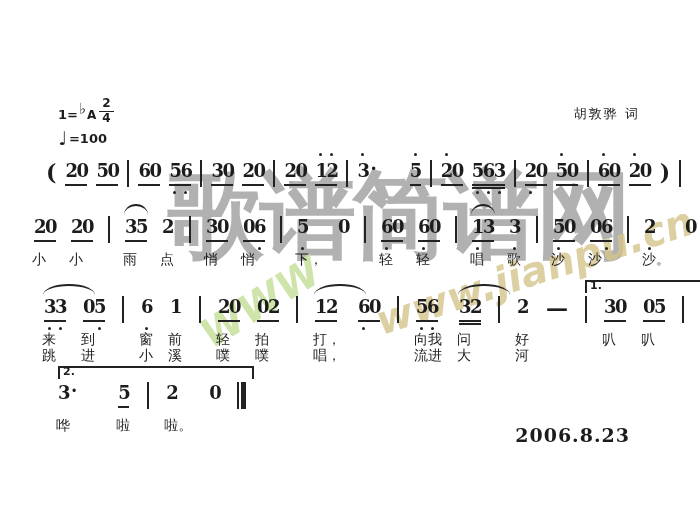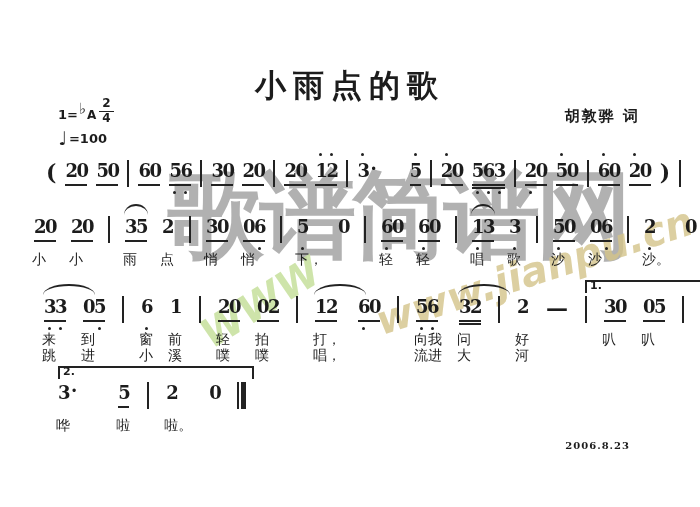--- a/index.html
+++ b/index.html
@@ -13,22 +13,22 @@
   .keyblock{position:absolute;left:58px;top:102px;font-size:13px;font-weight:bold;z-index:2;}
   .keyline{display:flex;align-items:center;height:24px;}
   .flat{font-size:15px;position:relative;top:-5px;margin:0 1px;}
   .keyletter{font-size:12px;position:relative;top:1px;}
   .frac{display:inline-flex;flex-direction:column;align-items:center;margin-left:3px;
         font-size:12px;line-height:1.1;position:relative;top:-3px;}
   .frac .num{padding:0 3px;border-bottom:1px solid #222;}
   .frac .den{padding:0 3px;}
   .tempoline{margin-top:3px;font-size:13px;display:flex;align-items:center;}
   .qnote{font-size:19px;margin-right:2px;line-height:1;}
-  .credits{position:absolute;right:60px;top:103px;font-size:15px;text-align:right;
-           line-height:1.75;font-weight:bold;z-index:2;letter-spacing:2px;}
+  .credits{position:absolute;right:60px;top:103px;font-size:13px;text-align:right;
+           line-height:1.75;font-weight:normal;z-index:2;letter-spacing:2px;}
 
   
   .wm-main{position:absolute;left:168px;top:152px;font-size:96px;font-weight:bold;
            color:#737373;opacity:.55;letter-spacing:-4px;z-index:1;
            font-family:"DejaVu Serif",serif;white-space:nowrap;text-align:center;}
   .wm-url{position:absolute;left:370px;top:300px;font-size:40px;color:#d4c48a;opacity:.8;
           transform:rotate(-18deg);transform-origin:left top;z-index:1;font-style:italic;
           font-weight:bold;white-space:nowrap;}
   .wm-www{position:absolute;left:192px;top:318px;font-size:40px;color:#c6e09c;opacity:.85;
           transform:rotate(-32deg);transform-origin:left top;z-index:1;font-style:italic;
@@ -63,33 +63,32 @@
   .vbar{display:flex;align-items:center;column-gap:2px;height:27px;}
   .thin{width:2px;height:27px;background:#222;display:block;}
   .thick{width:5px;height:27px;background:#222;display:block;}
 
   .lyr{margin-top:10px;font-size:14px;line-height:15px;white-space:nowrap;margin-left:-2px;}
   .lyr2{margin-top:1px;}
 
   .ending{position:absolute;top:-16px;height:11px;border:2px solid #222;border-bottom:none;}
   .endlab{position:absolute;left:3px;top:-2px;font-size:11px;font-weight:bold;line-height:1;}
 
-  .date{position:absolute;right:70px;top:440px;font-size:10px;font-weight:bold;
+  .date{position:absolute;right:70px;top:424px;font-size:19px;font-weight:bold;
         font-family:"DejaVu Serif",serif;letter-spacing:1px;z-index:2;}
 </style>
 </head>
 <body>
 
 <div class="page">
 
   <div class="wm-main">歌谱简谱网</div>
   <div class="wm-www">WWW</div>
   <div class="wm-url">www.jianpu.cn</div>
 
-  <h1 class="title">小雨点的歌</h1>
 
   <div class="keyblock">
     <div class="keyline">
       <span>1=</span>
       <span class="flat">♭</span>
       <span class="keyletter">A</span>
       <span class="frac">
         <span class="num">2</span>
         <span class="den">4</span>
       </span>

